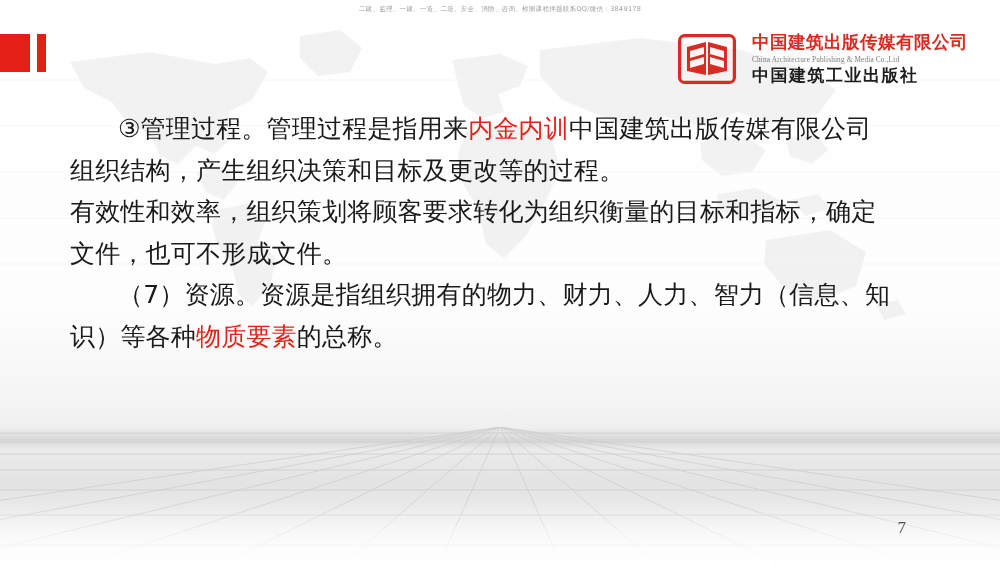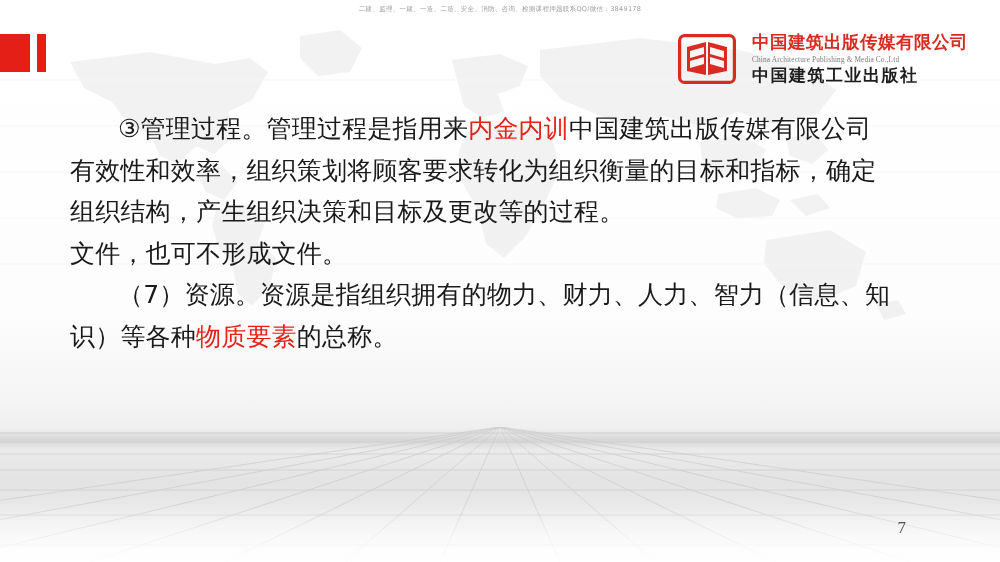--- a/index.html
+++ b/index.html
@@ -268,22 +268,22 @@
     </svg>
     <div class="logo-texts">
       <div class="logo-cn1">中国建筑出版传媒有限公司</div>
       <div class="logo-en">China Architecture Publishing &amp; Media Co.,Ltd</div>
       <div class="logo-cn2">中国建筑工业出版社</div>
     </div>
   </div>
 
   <div class="body-text" id="body-text">
       <div class="para indent"><span>③管理过程。管理过程是指用来</span><span class="hl">内金内训</span><span>中国建筑出版传媒有限公司</span></div>
+      <div class="para"><span>组织结构，产生组织决策和目标及更改等的过程。</span></div>
       <div class="para"><span>有效性和效率，组织策划将顾客要求转化为组织衡量的目标和指标，确定</span></div>
-      <div class="para"><span>组织结构，产生组织决策和目标及更改等的过程。</span></div>
       <div class="para"><span>文件，也可不形成文件。</span></div>
       <div class="para indent"><span>（7）资源。资源是指组织拥有的物力、财力、人力、智力（信息、知</span></div>
       <div class="para"><span>识）等各种</span><span class="hl">物质要素</span><span>的总称。</span></div>
     </div>
 
   <div class="page-no">7</div>
 
 
 </div>
 

